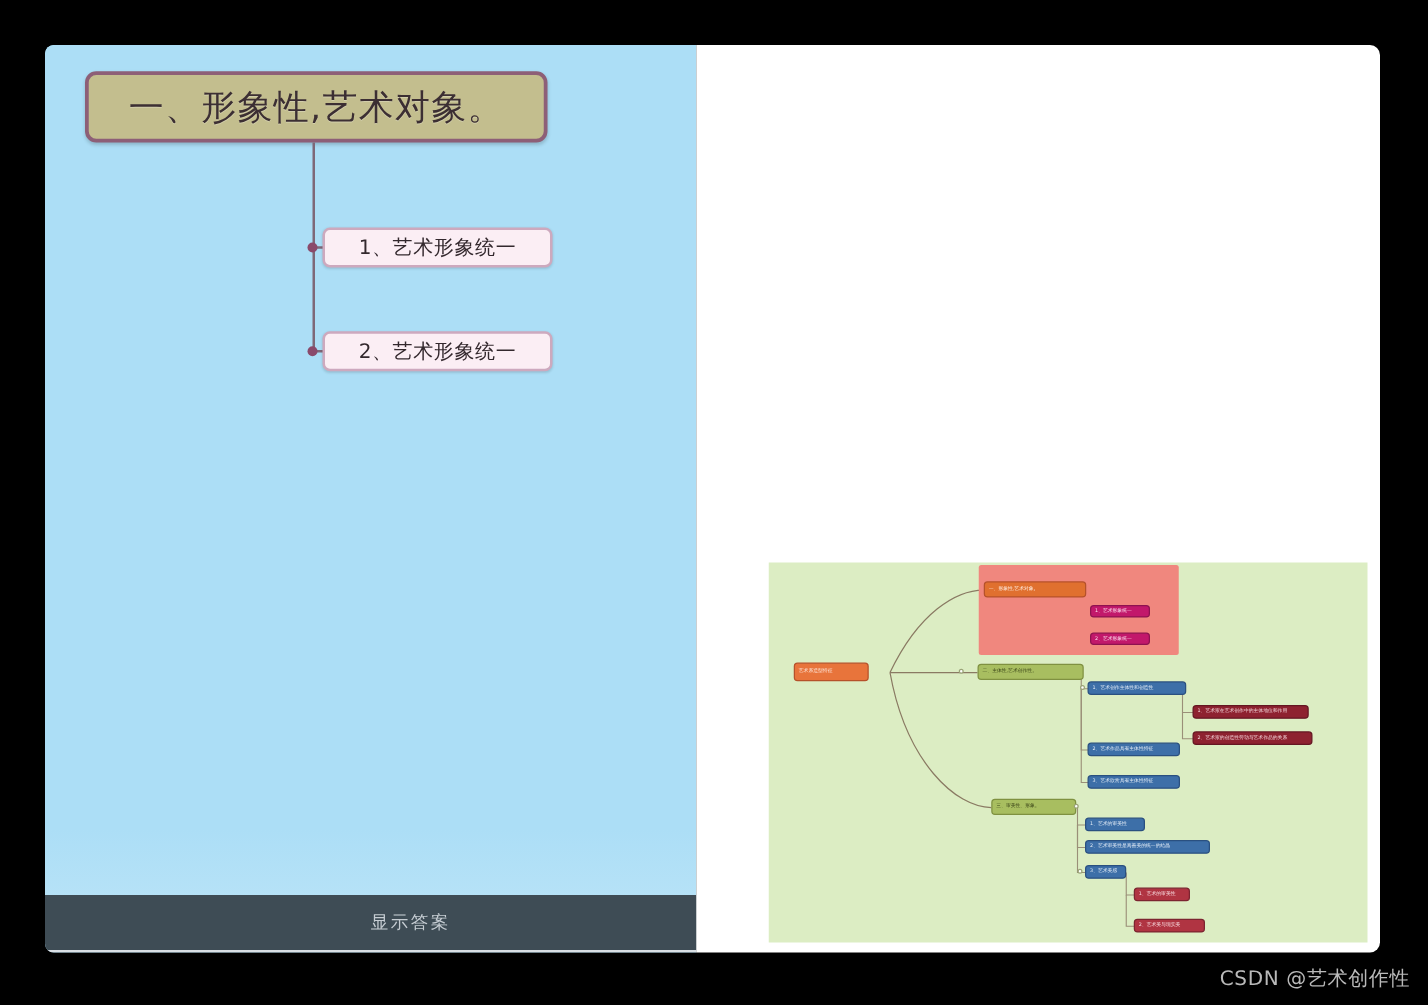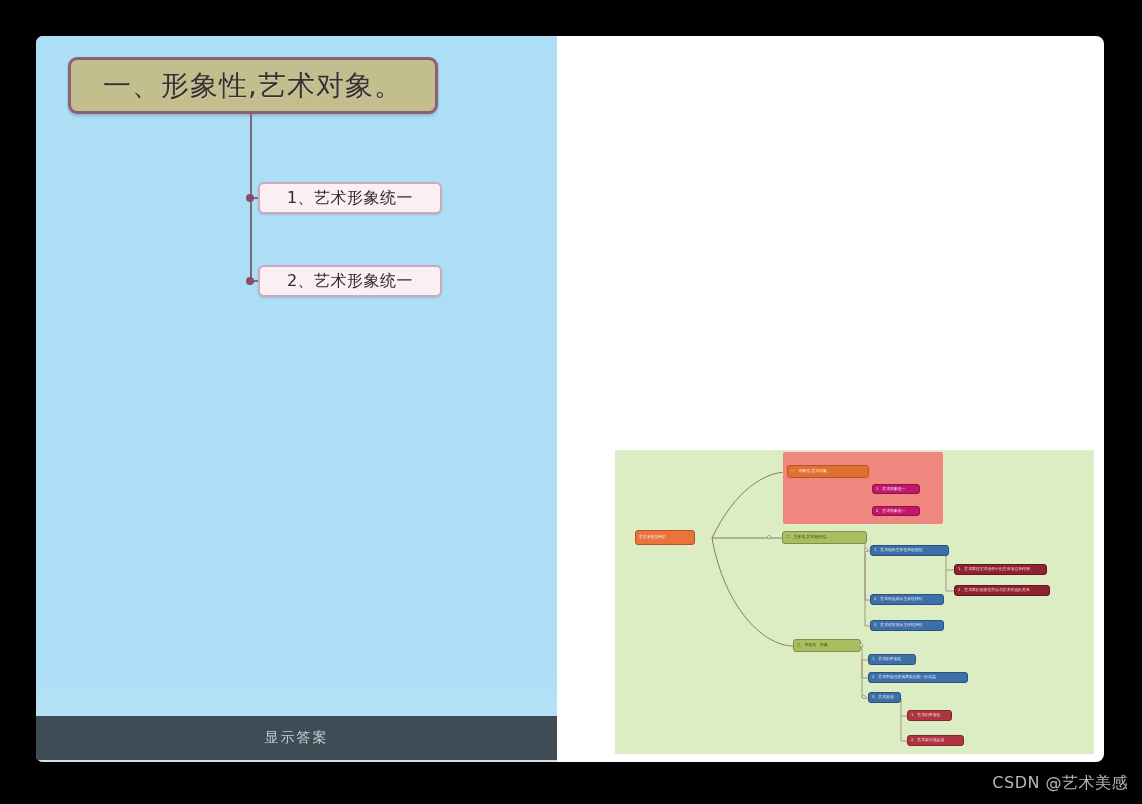--- a/index.html
+++ b/index.html
@@ -103,20 +103,21 @@
     left: 0;
     bottom: 0;
     width: 521px;
     height: 44px;
     background: #3E4C55;
     display: flex;
     align-items: center;
     justify-content: center;
     cursor: pointer;
     border-bottom: 2px solid #D9DFE4;
+    padding-left: 32px;
   }
   #answer-bar .label {
     font-size: 14px;
     color: #C6CDD3;
     letter-spacing: 2px;
   }
 
   
   #doc-panel {
     position: absolute;
@@ -312,14 +313,14 @@
       <span class="t">1、艺术的审美性</span>
     </div>
     <div class="mm-node mm-red" style="left:292px; top:285px; width:57px; height:11px;">
       <span class="t">2、艺术美与现实美</span>
     </div>
 
   </div>
 </div>
 
 <div id="watermark">
-  <span>CSDN @艺术美感</span>
+  <span>CSDN @艺术创作性</span>
 </div>
 
 </body></html>

